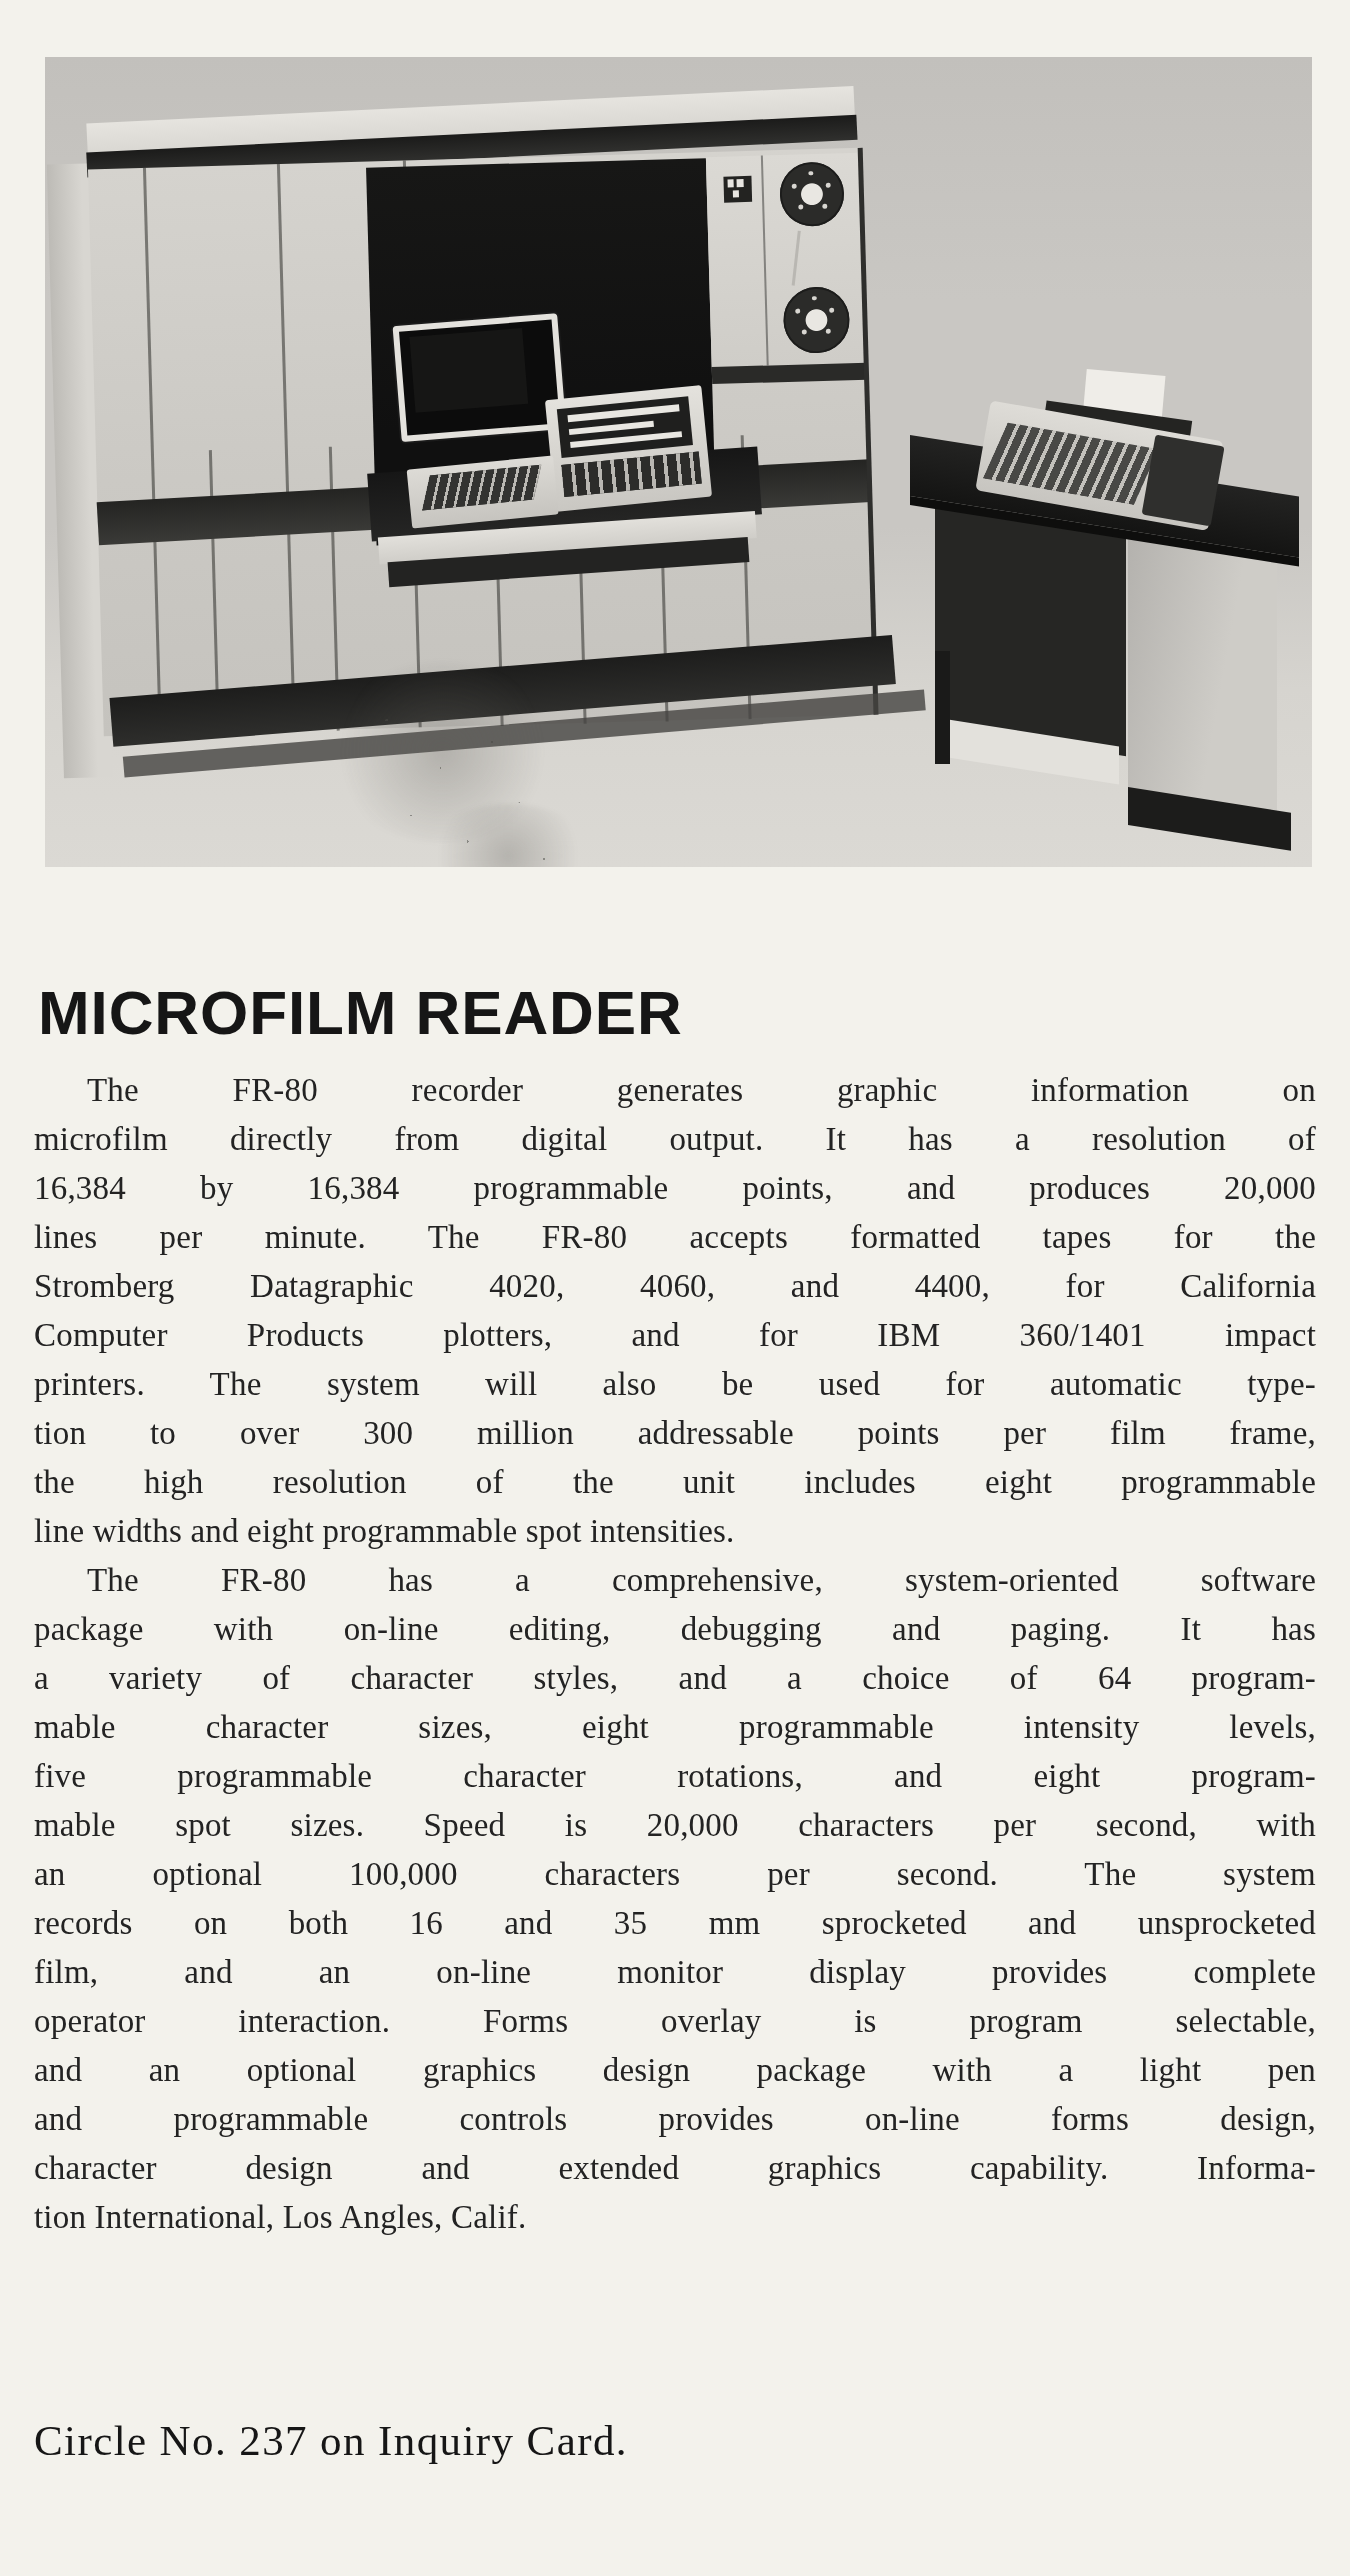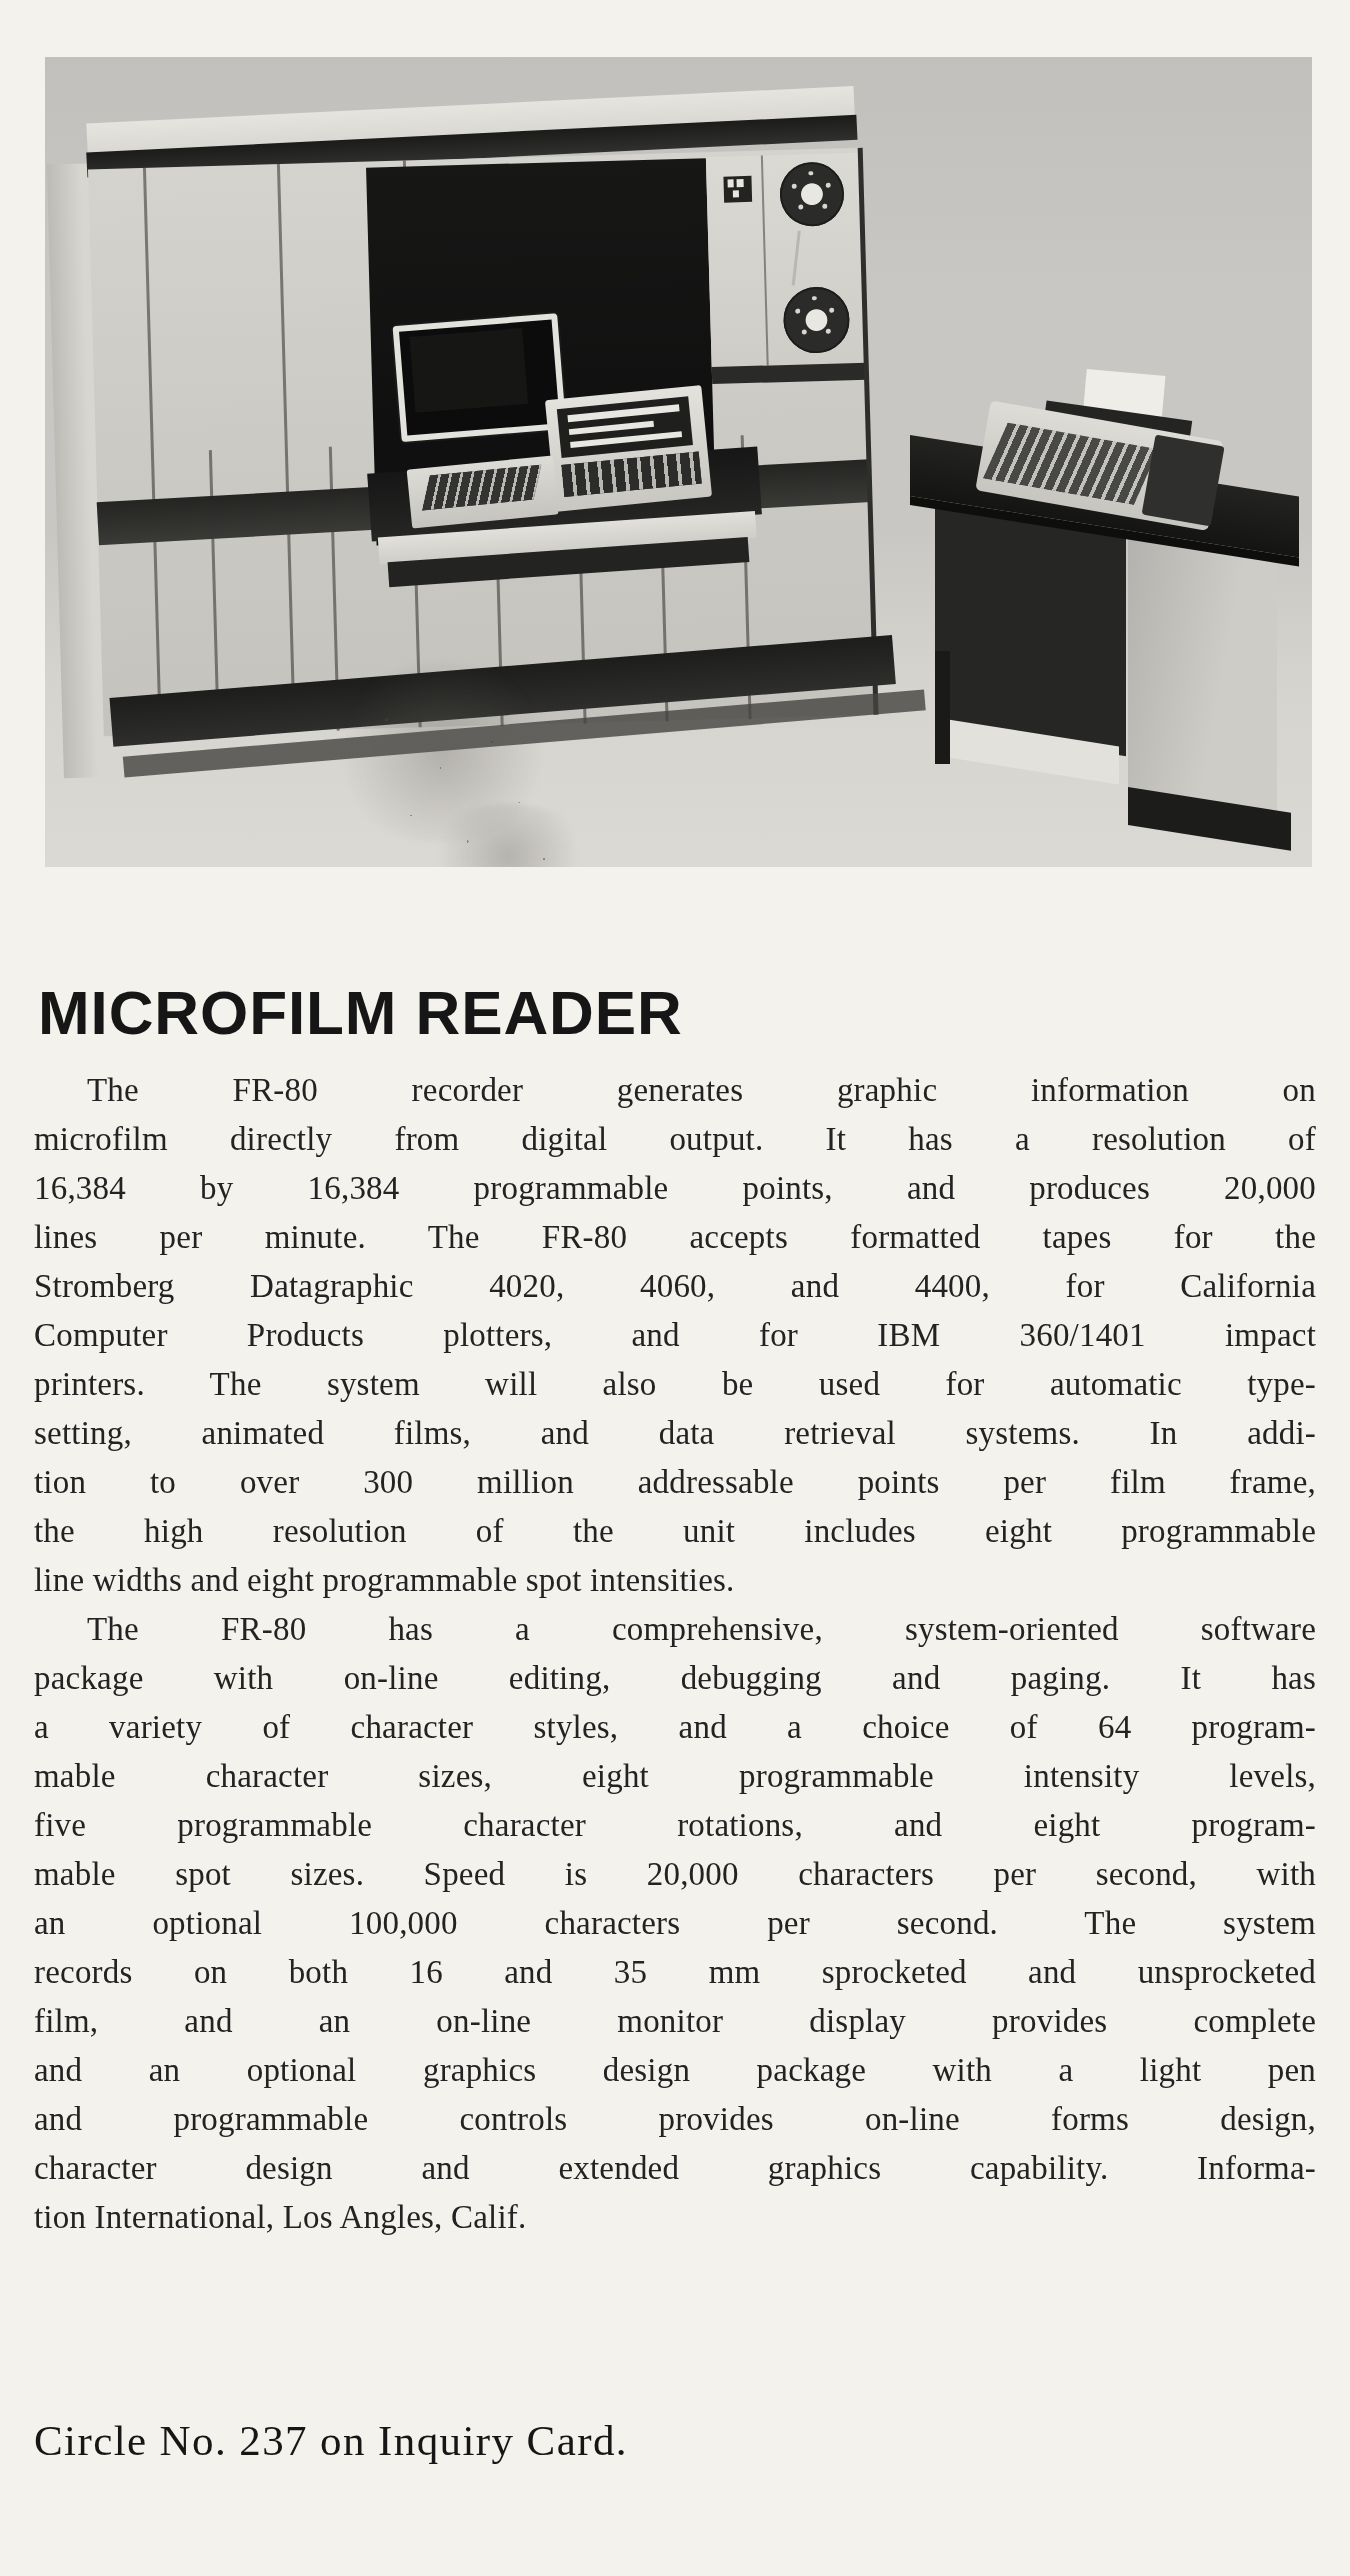--- a/index.html
+++ b/index.html
@@ -205,35 +205,35 @@
 
 <div class="bodytext">
   <div class="para">
       <div class="tline">The FR-80 recorder generates graphic information on</div>
       <div class="tline">microfilm directly from digital output. It has a resolution of</div>
       <div class="tline">16,384 by 16,384 programmable points, and produces 20,000</div>
       <div class="tline">lines per minute. The FR-80 accepts formatted tapes for the</div>
       <div class="tline">Stromberg Datagraphic 4020, 4060, and 4400, for California</div>
       <div class="tline">Computer Products plotters, and for IBM 360/1401 impact</div>
       <div class="tline">printers. The system will also be used for automatic type-</div>
-      <div class="tline">setting, animated films, and data retrieval systems. In addi-</div>
       <div class="tline">tion to over 300 million addressable points per film frame,</div>
       <div class="tline">the high resolution of the unit includes eight programmable</div>
       <div class="tline tline-last">line widths and eight programmable spot intensities.</div>
     </div>
   <div class="para">
       <div class="tline">The FR-80 has a comprehensive, system-oriented software</div>
       <div class="tline">package with on-line editing, debugging and paging. It has</div>
       <div class="tline">a variety of character styles, and a choice of 64 program-</div>
       <div class="tline">mable character sizes, eight programmable intensity levels,</div>
       <div class="tline">five programmable character rotations, and eight program-</div>
       <div class="tline">mable spot sizes. Speed is 20,000 characters per second, with</div>
       <div class="tline">an optional 100,000 characters per second. The system</div>
       <div class="tline">records on both 16 and 35 mm sprocketed and unsprocketed</div>
       <div class="tline">film, and an on-line monitor display provides complete</div>
+      <div class="tline">operator interaction. Forms overlay is program selectable,</div>
       <div class="tline">and an optional graphics design package with a light pen</div>
       <div class="tline">and programmable controls provides on-line forms design,</div>
       <div class="tline">character design and extended graphics capability. Informa-</div>
       <div class="tline tline-last">tion International, Los Angles, Calif.</div>
     </div>
 </div>
 
 <div class="inquiry">Circle No. 237 on Inquiry Card.</div>
 
 

